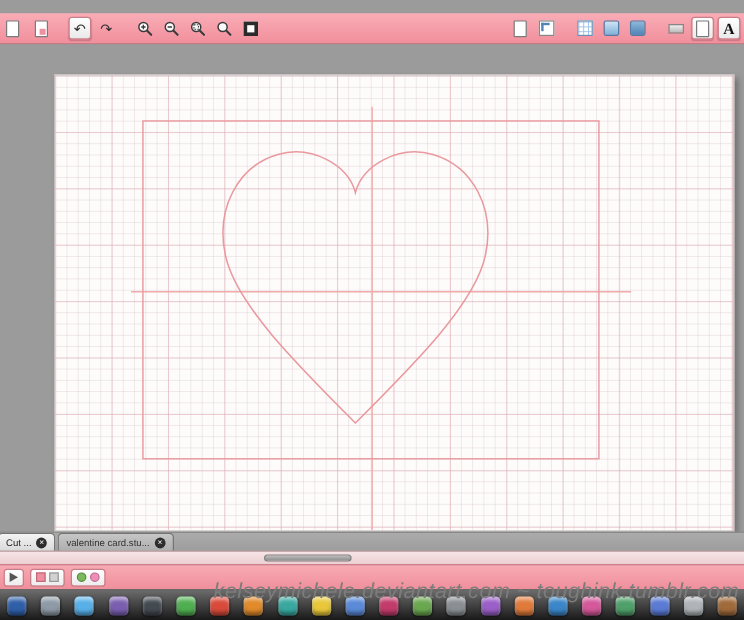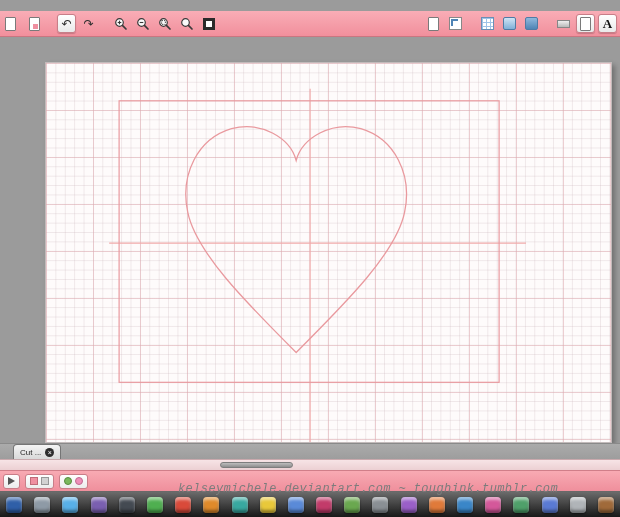--- a/index.html
+++ b/index.html
@@ -53,21 +53,21 @@
             linear-gradient(to bottom, rgba(224,170,176,.5) 1px, transparent 1px),
             linear-gradient(to right,  rgba(205,185,190,.3) 1px, transparent 1px),
             linear-gradient(to bottom, rgba(205,185,190,.3) 1px, transparent 1px);
           background-size:47px 47px, 47px 47px, 9.4px 9.4px, 9.4px 9.4px;
           border:1px solid #c2baba; box-shadow:3px 3px 5px rgba(0,0,0,.28); }
   .page svg.draw { position:absolute; left:0; top:0; width:100%; height:100%; }
 
   
   .tabbar { position:absolute; top:443px; left:0; width:100%; height:16px;
             background:linear-gradient(#ababab,#9d9d9d); border-top:1px solid #8a8a8a;
-            display:flex; align-items:flex-end; gap:2px;padding-left:15px; }
+            display:flex; align-items:flex-end; gap:2px; }
   .tab { height:15px; display:flex; align-items:center; gap:4px; padding:0 6px;
          font-size:8px; color:#1e1e1e; border:1px solid #757575; border-bottom:none;
          border-radius:4px 4px 0 0; white-space:nowrap; }
   .tab.active { background:linear-gradient(#f4f4f4,#d9d9d9); margin-left:-2px; }
   .tab.inactive { background:linear-gradient(#c6c6c6,#aeaeae); color:#333; }
   .tab-close { width:9px; height:9px; border-radius:50%; background:#2d2d2d; color:#fff;
                font-size:7px; line-height:9px; text-align:center; }
 
   
   .scrollstrip { position:absolute; top:459px; left:0; width:100%; height:11px;
@@ -92,22 +92,22 @@
   
   .dock { position:absolute; top:491px; left:0; width:100%; height:26px;
           background:linear-gradient(rgba(104,104,104,.95), rgba(20,20,20,.97));
           border-top:1px solid rgba(255,255,255,.35); }
   .dock-icons { width:100%; height:100%; display:flex; align-items:center;
                 justify-content:space-between; padding:0 6px; }
   .dock-icon { width:16px; height:16px; border-radius:4px;
                box-shadow:inset 0 3px 3px rgba(255,255,255,.5), inset 0 -3px 3px rgba(0,0,0,.4),
                           0 1px 2px rgba(0,0,0,.5); }
   .watermark { position:absolute; top:482px; left:178px; z-index:6;
-               font-family:Liberation Mono, monospace; font-style:italic;
-               font-size:12px; color:#7c7c7c; letter-spacing:.4px; }
+               font-family:Liberation Sans, sans-serif; font-style:italic;
+               font-size:18px; color:#7c7c7c; letter-spacing:.4px; }
 </style>
 </head>
 <body>
 
 <div class="window">
 
 
   <div class="toolbar">
     <div class="tb-group">
       <button class="tb-btn">
@@ -194,20 +194,24 @@
         <line x1="63" y1="181" x2="482" y2="181" stroke="#f0aaaa" stroke-width="1.2" style="stroke: rgb(240, 170, 170);"></line>
         <rect x="73" y="38" width="382" height="283" fill="none" stroke="#e9999e" stroke-width="1.2" style="stroke: rgb(233, 153, 158);"></rect>
         <path d="M 251 98 C 245 75 215 58 186 66 C 152 76 134 112 142 150 C 150 190 200 240 251 291 C 302 240 352 190 360 150 C 368 112 350 76 316 66 C 287 58 257 75 251 98 Z" fill="none" stroke="#e9999e" stroke-width="1.3" style="stroke: rgb(233, 153, 158);"></path>
       </svg>
     </div>
   </div>
 
   <div class="tabbar">
     <div class="tab active">
       <span>Cut ...</span>
+      <span class="tab-close">×</span>
+    </div>
+    <div class="tab inactive">
+      <span>valentine card.stu...</span>
       <span class="tab-close">×</span>
     </div>
   </div>
 
   <div class="scrollstrip">
     <div class="hthumb"></div>
   </div>
 
   <div class="bottombar">
     <div class="bb-btn">

